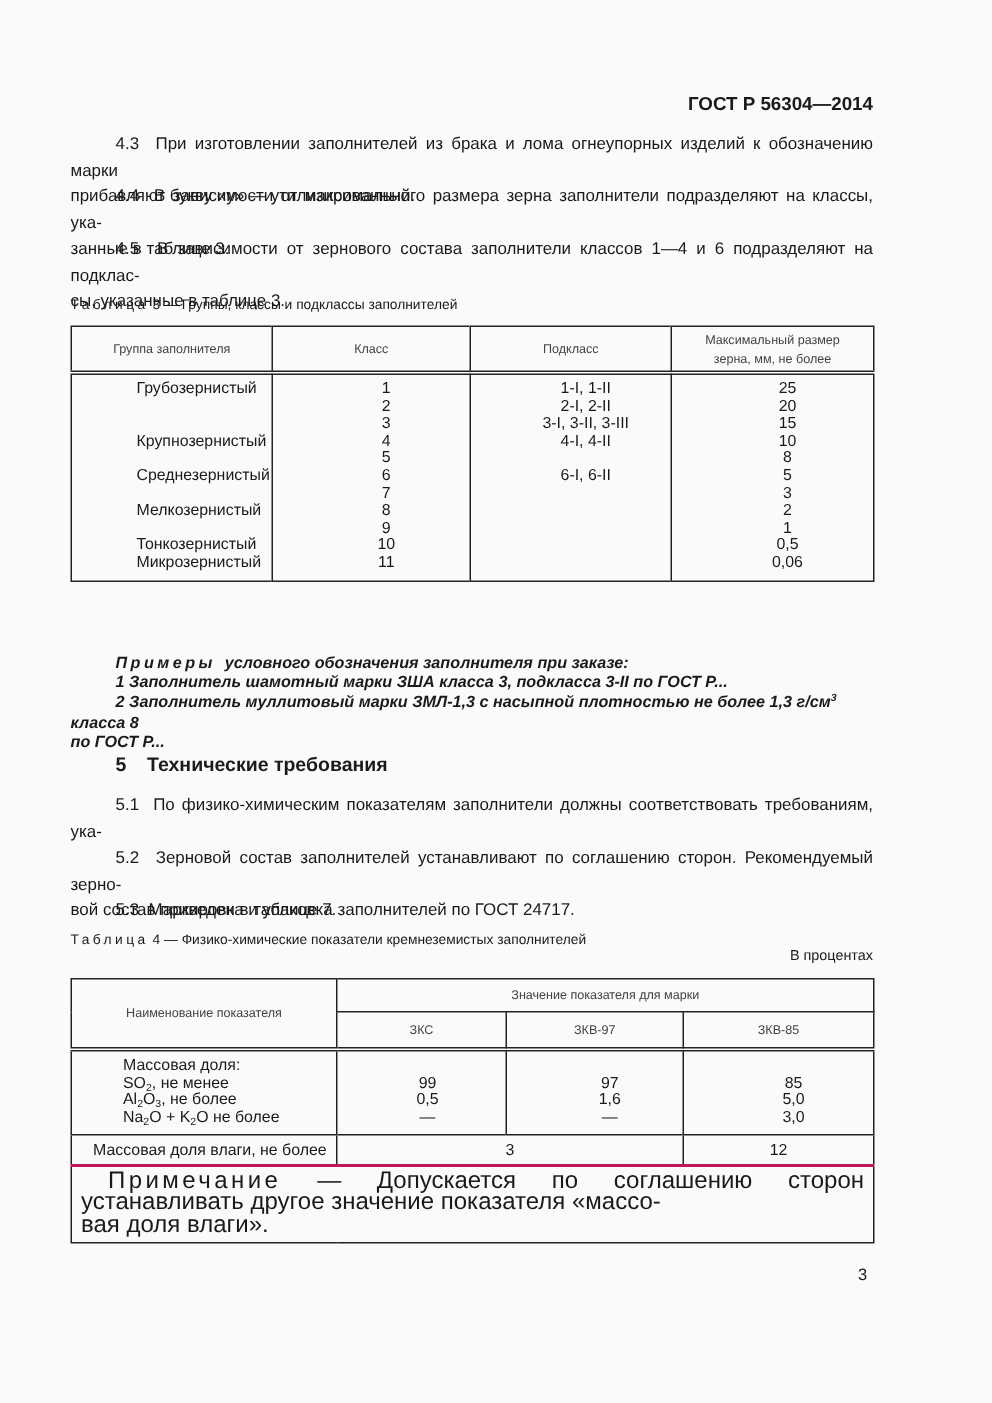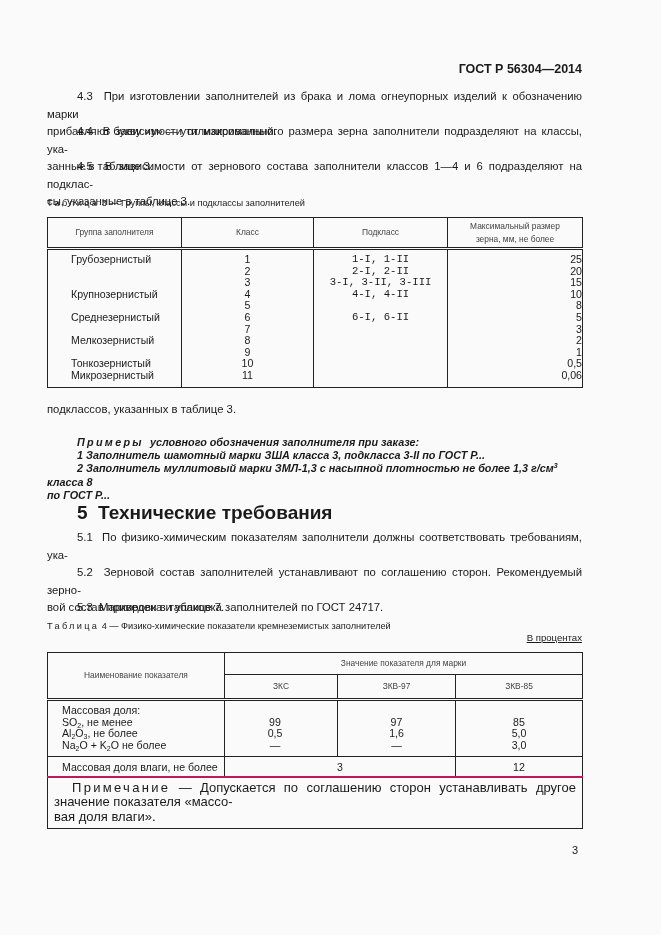--- a/index.html
+++ b/index.html
@@ -9,24 +9,24 @@
   }
   .abs { position: absolute; }
   .header-code { left: 0; right: 79px; top: 62px; text-align: right; font-weight: bold; font-size: 12.5px; }
   .para { left: 47px; width: 535px; font-size: 11.3px; line-height: 17.6px; text-align: justify; }
   .para .ind { display: inline-block; width: 30px; }
   .tcap { left: 47px; font-size: 9.2px; line-height: 12px; }
   .spaced { letter-spacing: 2.3px; }
   table.t { position: absolute; left: 47px; width: 535px; border-collapse: collapse; font-size: 10.6px; table-layout: fixed; }
   table.t td { border-left: 1px solid #222; border-right: 1px solid #222; padding: 0; vertical-align: top; }
   .hd { font-size: 8.4px; color: #444; text-align: center; vertical-align: middle !important; line-height: 13px; }
-  .rows div { height: 11.6px; line-height: 11.6px; }
+  .rows div { height: 11.6px; line-height: 11.6px; margin-left: 20px; }
   .center { text-align: center; }
   .ex { left: 47px; width: 535px; font-size: 10.8px; line-height: 13.2px; font-weight: bold; font-style: italic; }
-  .sec { left: 77px; top: 502px; font-size: 19px; font-weight: bold; }
+  .sec { left: 77px; top: 502px; font-size: 13px; font-weight: bold; }
   .sec .num { display: inline-block; width: 21px; }
   sub { font-size: 7px; vertical-align: -2px; line-height: 0; }
   sup { font-size: 7px; vertical-align: 4px; line-height: 0; }
   .pagenum { left: 572px; top: 844px; font-size: 11px; }
 </style>
 </head>
 <body>
 
 <div class="abs header-code">ГОСТ Р 56304—2014</div>
 
@@ -90,56 +90,55 @@
         <div>4</div>
         <div>5</div>
         <div>6</div>
         <div>7</div>
         <div>8</div>
         <div>9</div>
         <div>10</div>
         <div>11</div>
       </div>
     </td>
-    <td class="center" style="padding:4px 0 5px 0;font-family:Liberation Mono, monospace;">
+    <td class="center" style="padding:4px 0 5px 0;">
       <div class="rows">
         <div>1-I, 1-II</div>
         <div>2-I, 2-II</div>
         <div>3-I, 3-II, 3-III</div>
         <div>4-I, 4-II</div>
         <div></div>
         <div>6-I, 6-II</div>
         <div></div>
         <div></div>
         <div></div>
         <div></div>
         <div></div>
       </div>
     </td>
-    <td class="center" style="padding:4px 0 5px 0;text-align:right;">
+    <td class="center" style="padding:4px 0 5px 0;">
       <div class="rows">
         <div>25</div>
         <div>20</div>
         <div>15</div>
         <div>10</div>
         <div>8</div>
         <div>5</div>
         <div>3</div>
         <div>2</div>
         <div>1</div>
         <div>0,5</div>
         <div>0,06</div>
       </div>
     </td>
   </tr>
 </tbody>
   </table>
 
 <div class="abs para" style="top:401px">
-  <div>подклассов, указанных в таблице 3.</div>
 </div>
 
 <div class="abs ex" style="top:436px">
   <div><span class="ind" style="display:inline-block;width:30px"></span><span class="spaced">Примеры</span>&nbsp; <span>условного обозначения заполнителя при заказе:</span></div>
   <div><span style="display:inline-block;width:30px"></span><span>1   Заполнитель шамотный марки ЗША класса 3, подкласса 3-II по ГОСТ Р...</span></div>
   <div><span style="display:inline-block;width:30px"></span><span>2   Заполнитель муллитовый марки ЗМЛ-1,3 с насыпной плотностью не более 1,3 г/см</span><sup>3</sup><span> класса 8</span></div>
   <div>по ГОСТ Р...</div>
 </div>
 
 <div class="abs sec">
@@ -155,21 +154,21 @@
   <div>вой состав приведен в таблице 7.</div>
 </div>
 
 <div class="abs para" style="top:599px">
   <div><span class="ind"></span><span>5.3</span>&nbsp; <span>Маркировка и упаковка заполнителей по ГОСТ 24717.</span></div>
 </div>
 
 <div class="abs tcap" style="top:620px">
   <span class="spaced">Таблица</span> <span>4 — Физико-химические показатели кремнеземистых заполнителей</span>
 </div>
-<div class="abs" style="top:632px; right:79px; font-size:9.6px;text-decoration:underline;">В процентах</div>
+<div class="abs" style="top:632px; right:79px; font-size:9.6px;">В процентах</div>
 
 <table class="t" style="top:652px;">
   <colgroup>
       <col style="width:177px">
       <col style="width:113px">
       <col style="width:118px">
       <col style="width:127px">
     </colgroup>
   <tbody>
       <tr style="height:22px; border-top:1px solid #222;">
@@ -214,21 +213,21 @@
             <div>3,0</div>
           </div>
     </td>
   </tr>
   <tr style="height:20px; border-bottom:2px solid #be185d;">
     <td style="padding-left:14px; vertical-align:middle;">Массовая доля влаги, не более</td>
     <td colspan="2" class="center" style="vertical-align:middle;">3</td>
     <td class="center" style="vertical-align:middle;">12</td>
   </tr>
   <tr style="border-bottom:1px solid #222;">
-    <td colspan="4" style="padding:3px 6px 4px 6px; font-size:13px; line-height:14.5px; text-align:justify;">
+    <td colspan="4" style="padding:3px 6px 4px 6px; font-size:16px; line-height:14.5px; text-align:justify;">
       <div><span style="display:inline-block;width:18px"></span><span class="spaced">Примечание</span><span> — Допускается по соглашению сторон устанавливать другое значение показателя «массо-</span></div>
       <div>вая доля влаги».</div>
     </td>
   </tr>
 </tbody>
   </table>
 
 <div class="abs pagenum">3</div>
 
 </body></html>

